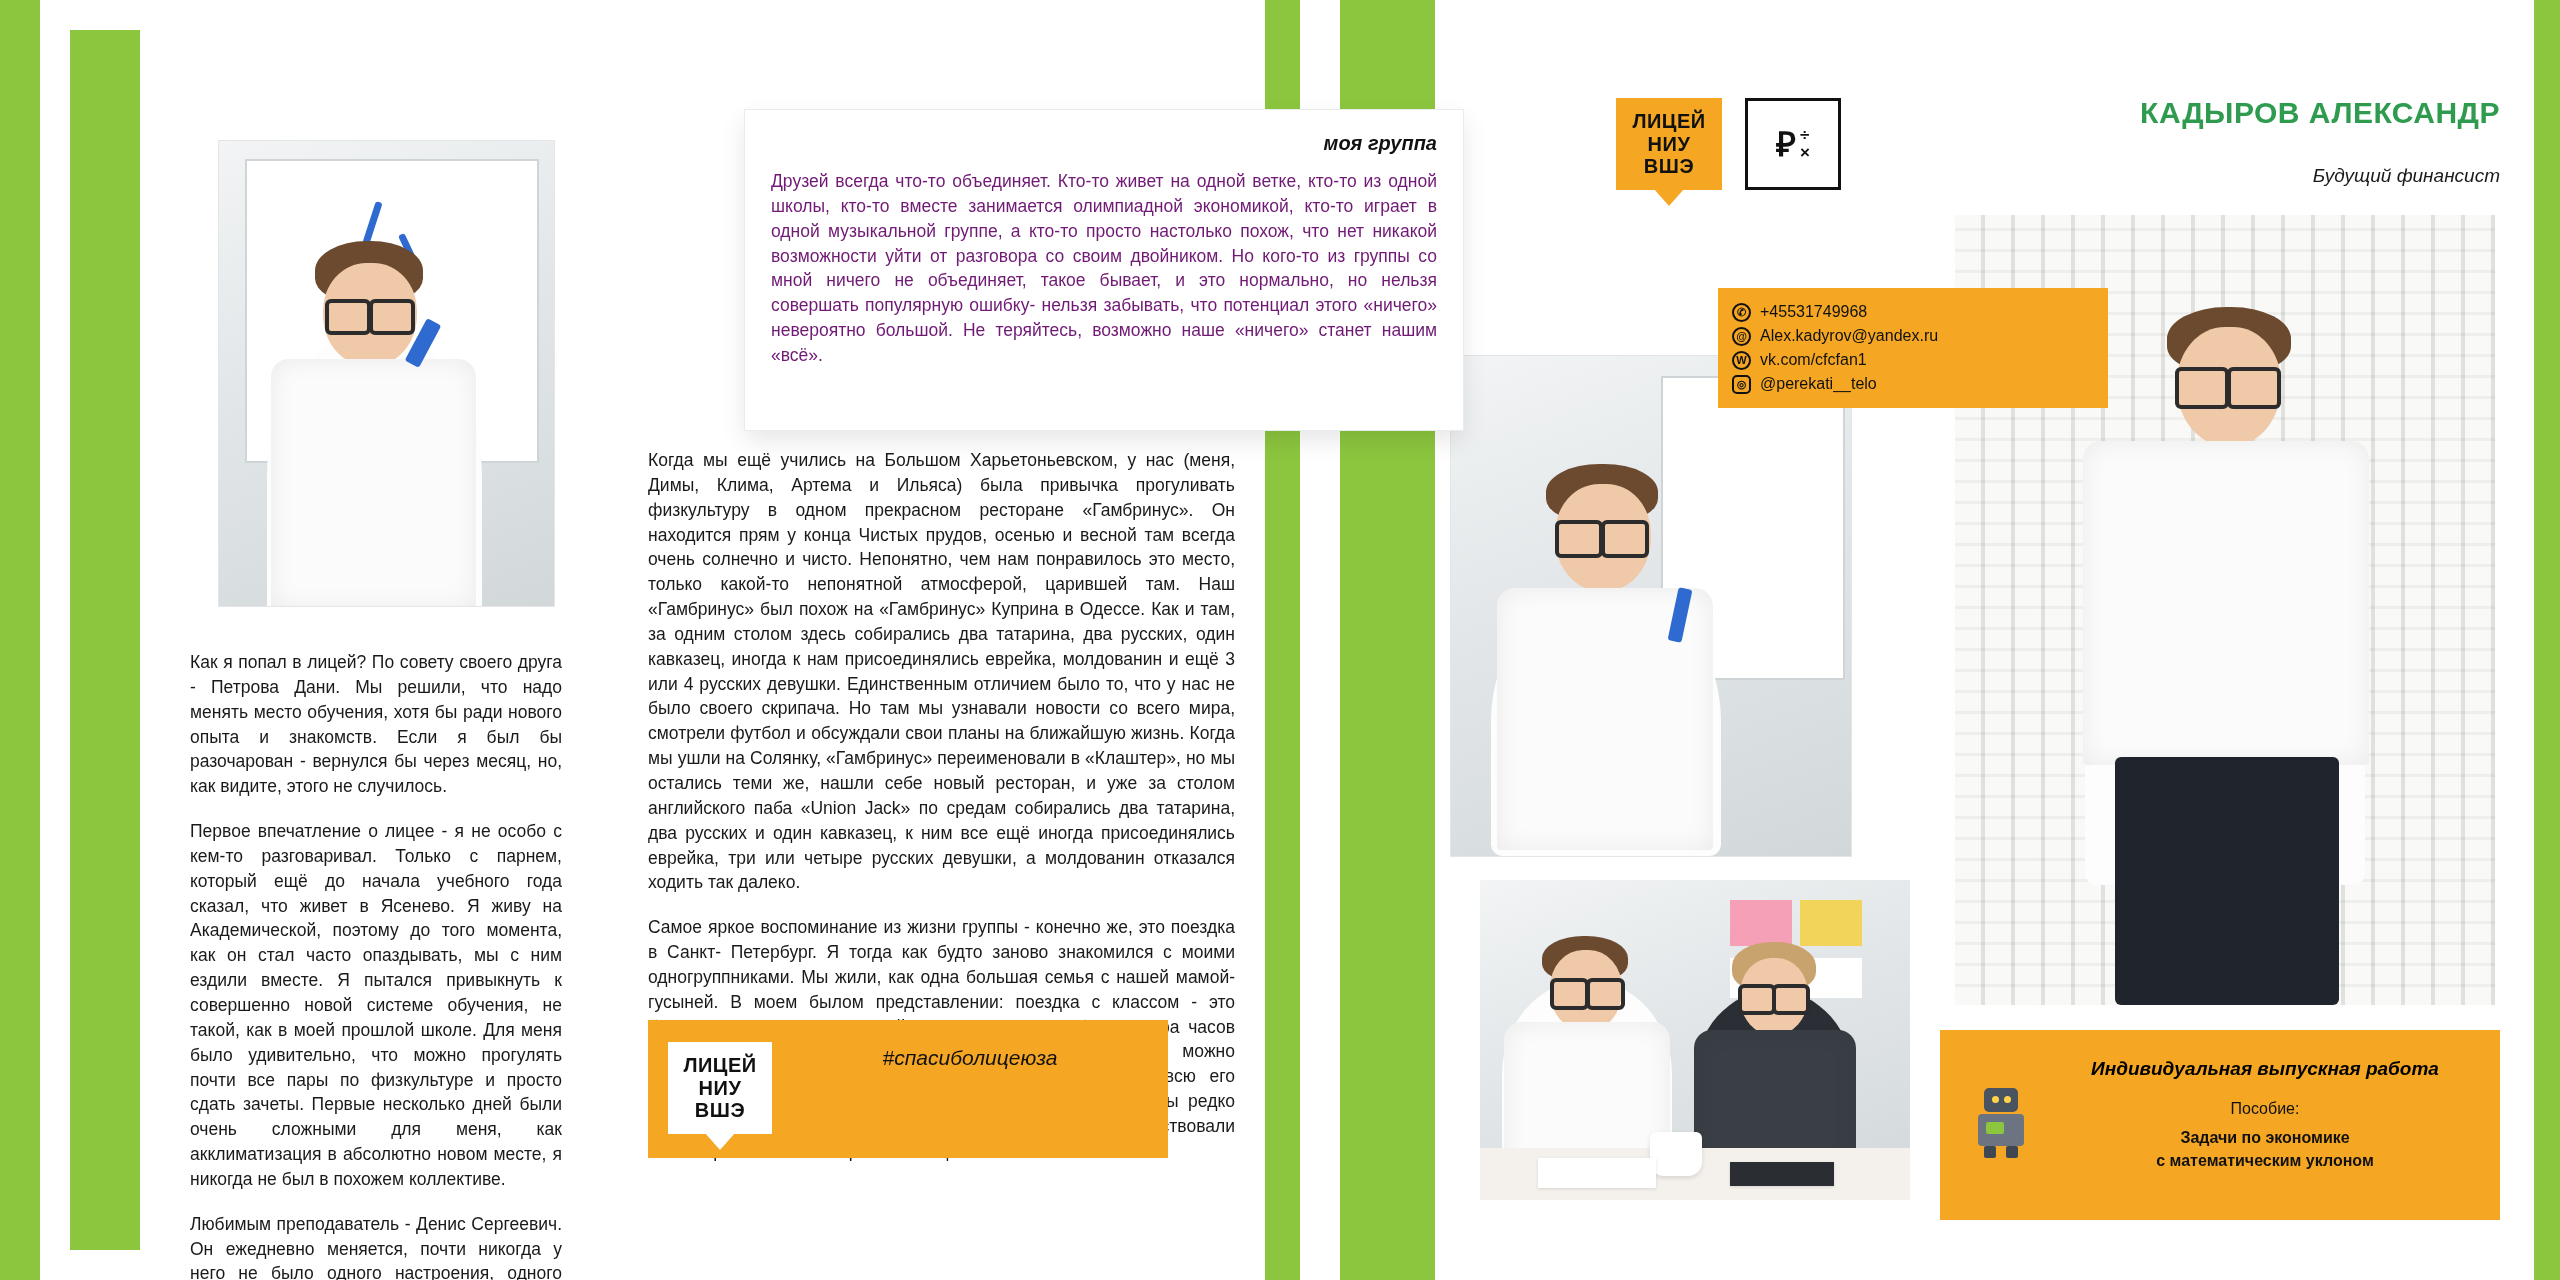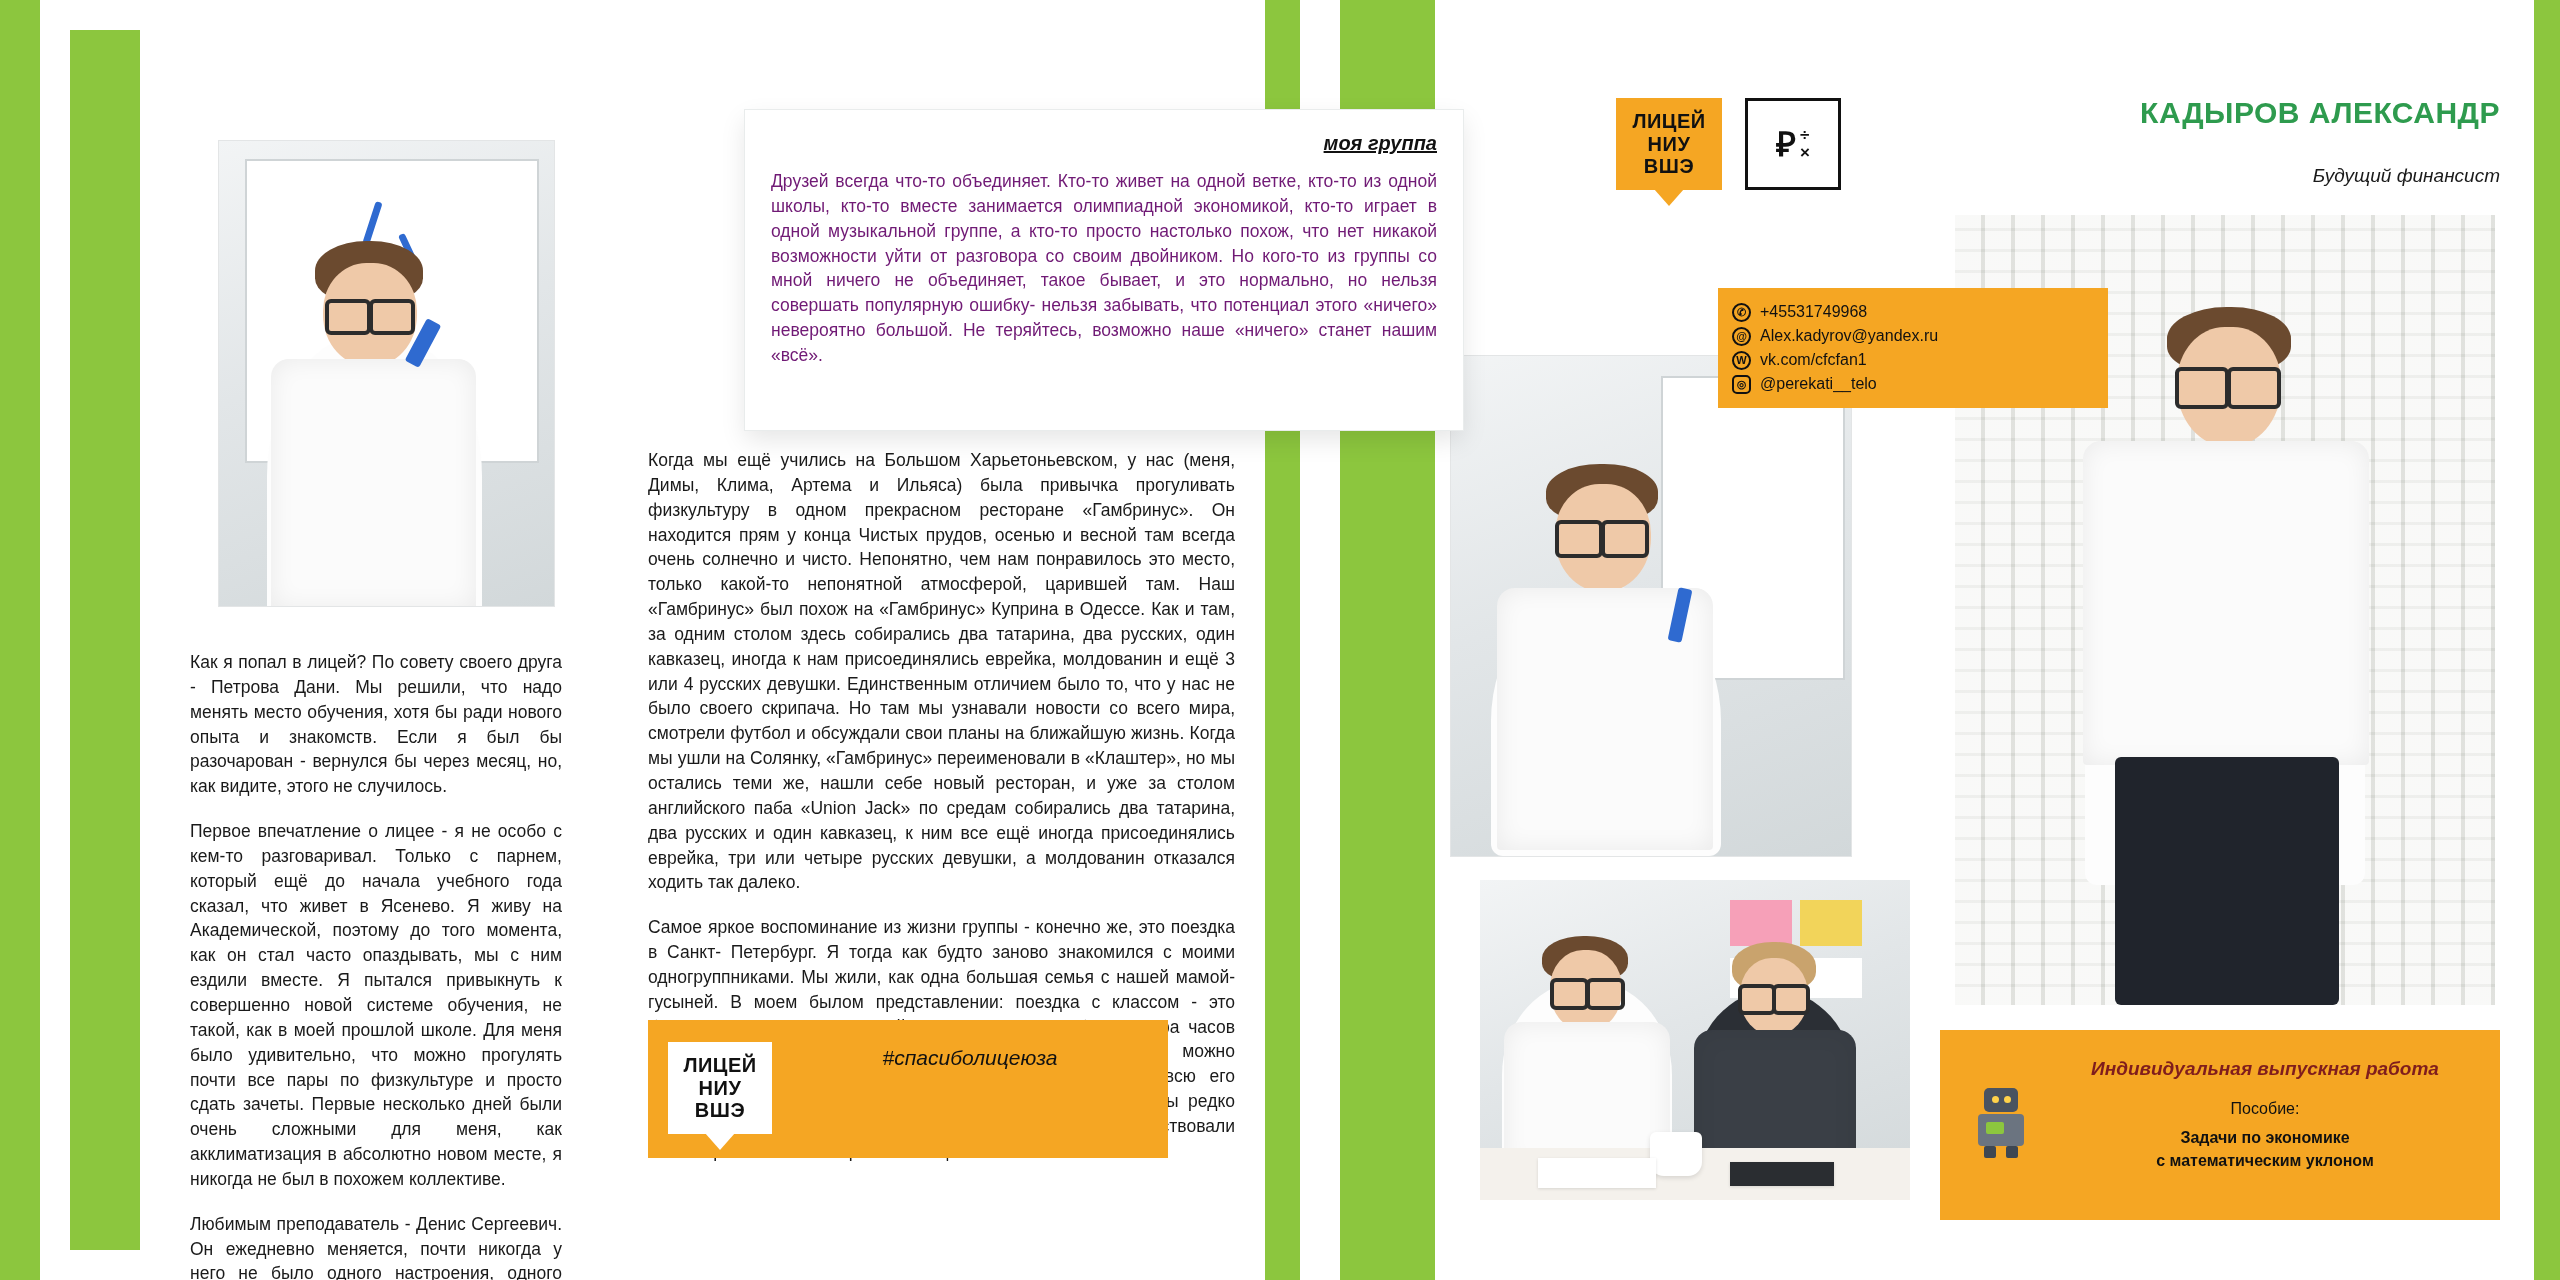--- a/index.html
+++ b/index.html
@@ -165,21 +165,20 @@
     padding: 22px 26px 18px 26px;
     z-index: 6;
   }
   .quote-title {
     text-align: right;
     font-weight: bold;
     font-style: italic;
     font-size: 20px;
     color: #111;
     margin-bottom: 14px;
-    text-decoration: underline;
   }
   .quote-body {
     font-size: 17.5px;
     line-height: 1.42;
     color: #701a75;
     text-align: justify;
   }
 
   .col {
     position: absolute;
@@ -374,21 +373,21 @@
     z-index: 7;
   }
   .fw-title {
     position: absolute;
     left: 110px; top: 28px;
     width: 430px;
     text-align: center;
     font-size: 19px;
     font-weight: bold;
     font-style: italic;
-    color: #7f1d1d;
+    color: #000000;
   }
   .fw-sub-label {
     position: absolute;
     left: 110px; top: 70px;
     width: 430px;
     text-align: center;
     font-size: 16px;
     color: #111;
   }
   .fw-sub-lines {

